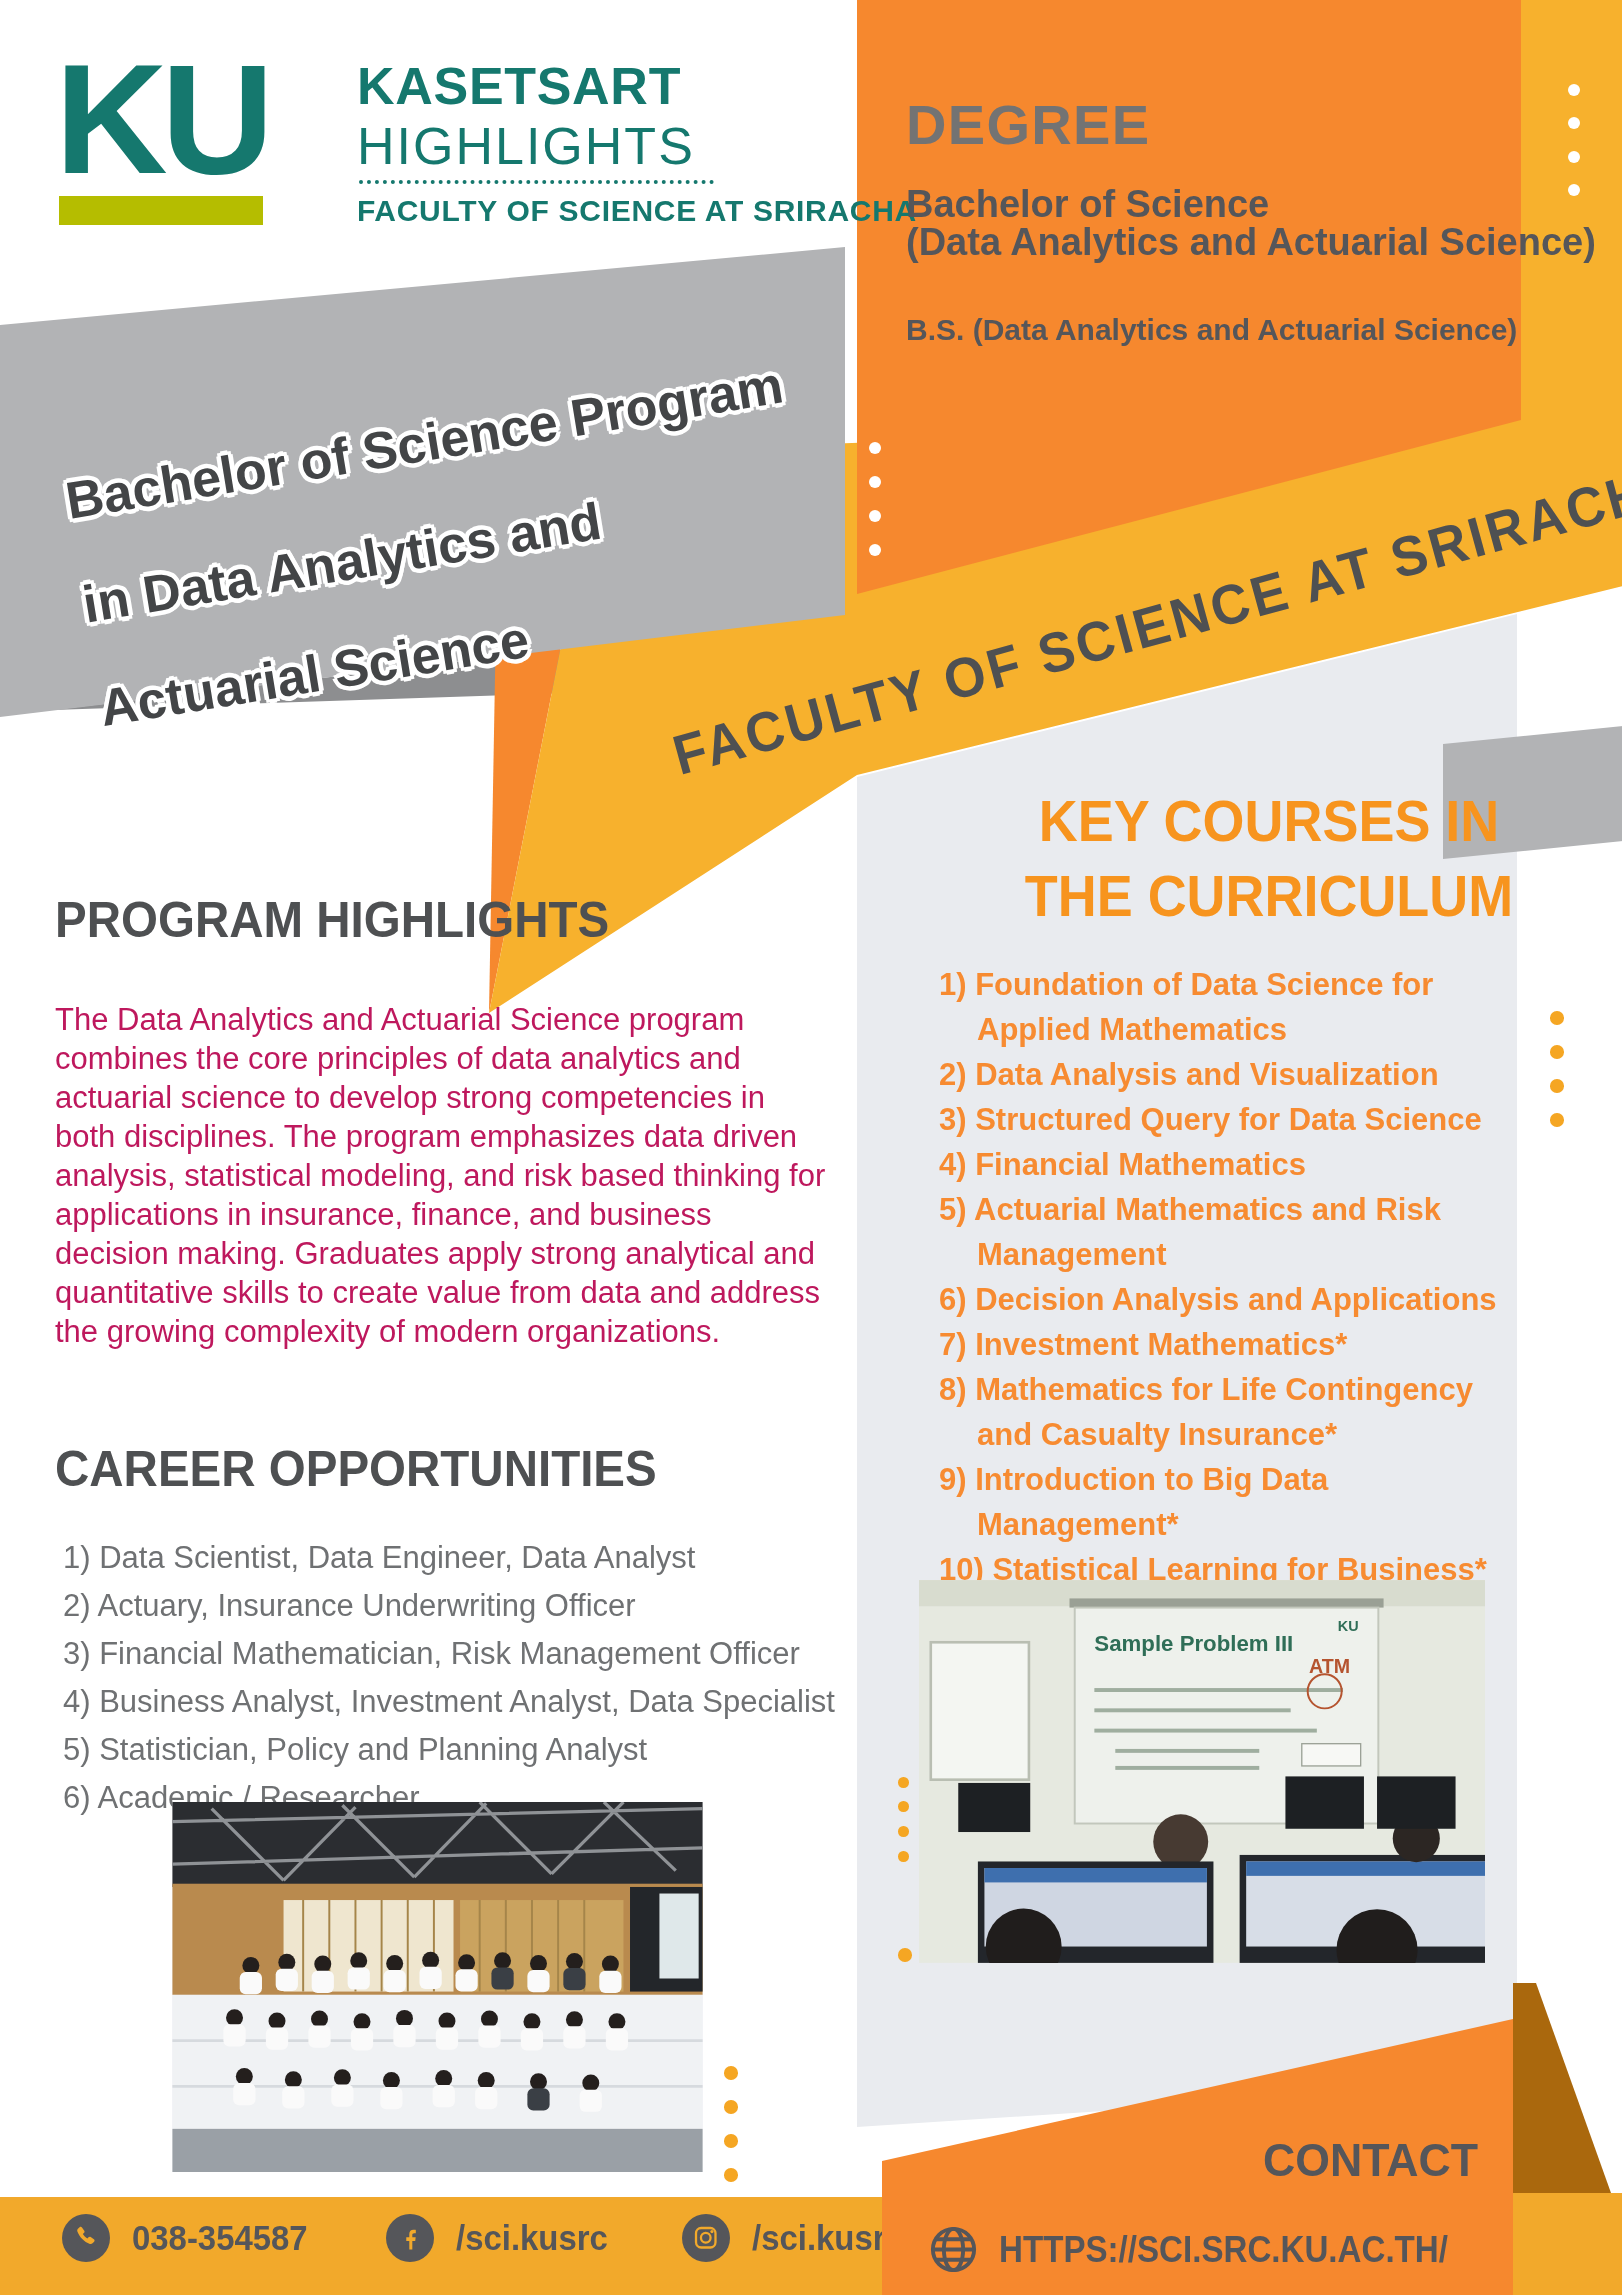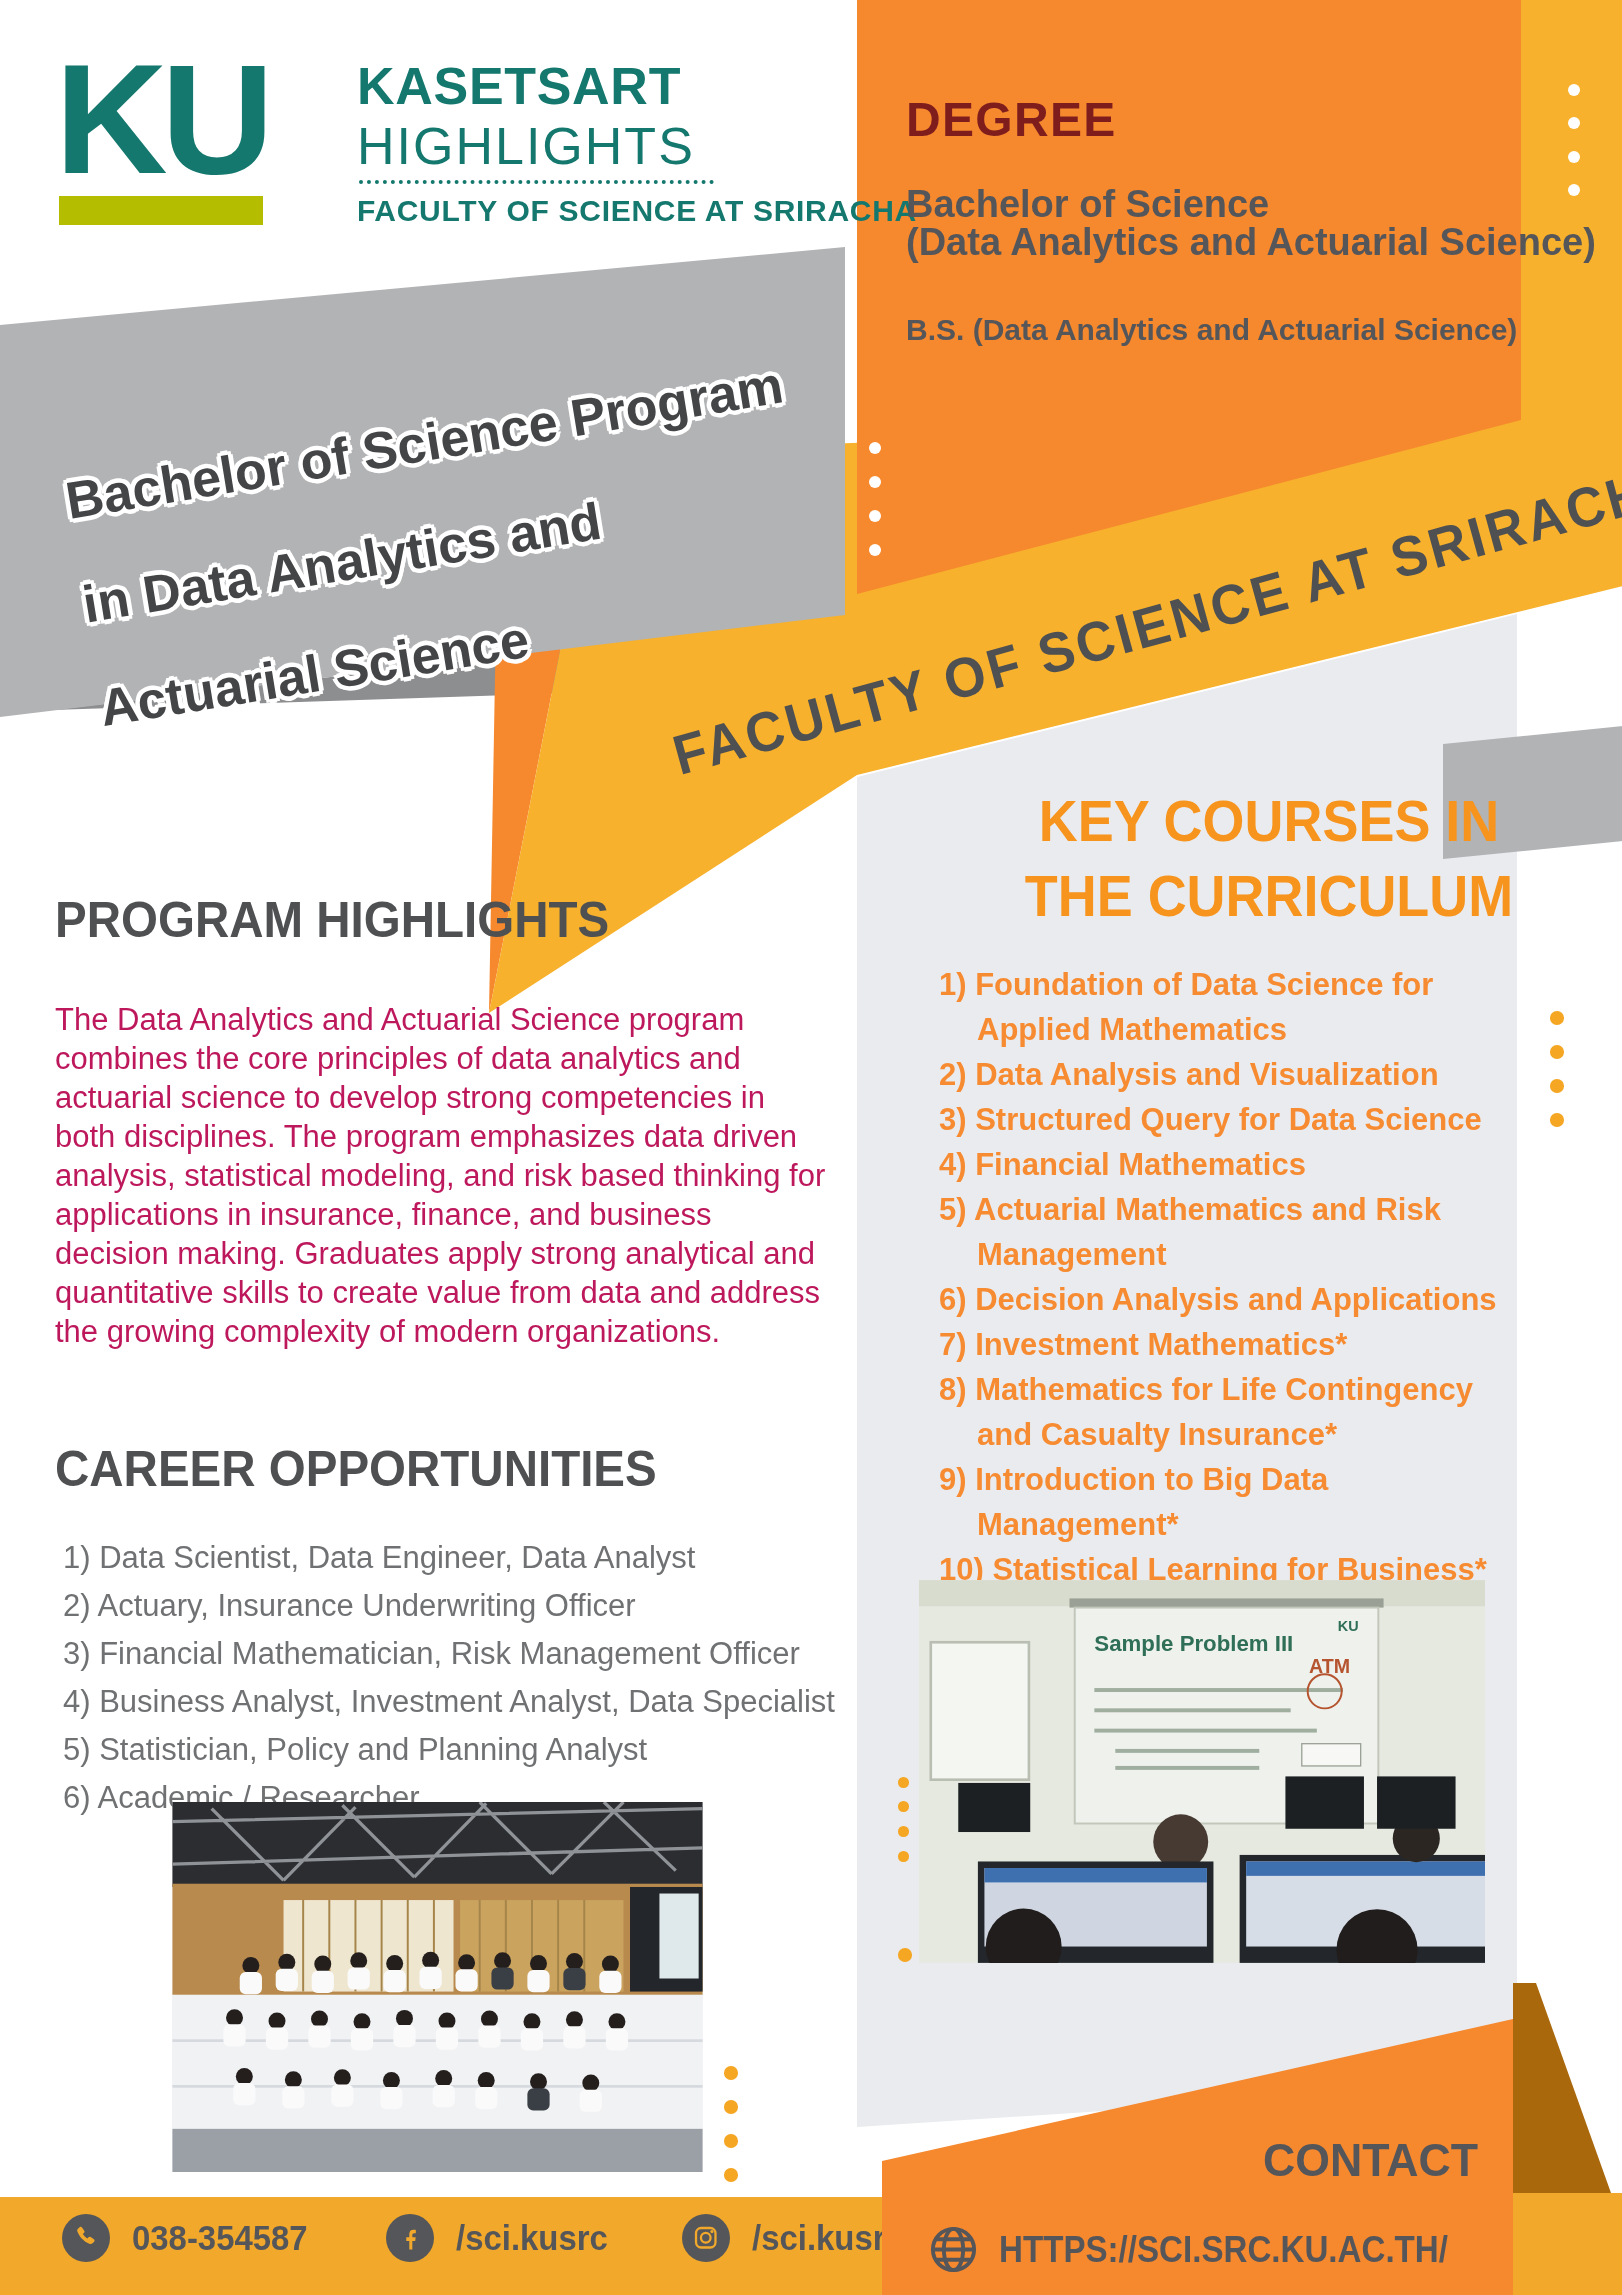--- a/index.html
+++ b/index.html
@@ -27,21 +27,21 @@
   .dotline{left:359px;top:154px;width:355px;height:26px;border-bottom:4.6px dotted #15786e;}
   .lg3{left:357px;top:194px;font-size:30px;font-weight:bold;color:#15786e;letter-spacing:0.7px;}
   
   .banner-text{left:58px;top:450px;width:916px;transform:rotate(-9.3deg);transform-origin:0 0;
     font-size:52px;font-weight:bold;color:#434547;line-height:105px;
     text-shadow:4.6px 0 0 #fff,-4.6px 0 0 #fff,0 4.6px 0 #fff,0 -4.6px 0 #fff,3.3px 3.3px 0 #fff,-3.3px 3.3px 0 #fff,3.3px -3.3px 0 #fff,-3.3px -3.3px 0 #fff;}
   
   .ribbon-text{left:666px;top:725px;width:1021px;transform:rotate(-15.3deg) scaleX(.95);transform-origin:0 0;
     font-size:56px;font-weight:bold;color:#4e5052;letter-spacing:3.3px;white-space:nowrap;}
   
-  .degree-title{left:906px;top:92px;font-size:48px;font-weight:800;color:#7f1d1d;letter-spacing:1.3px;}
+  .degree-title{left:906px;top:92px;font-size:56px;font-weight:800;color:#737373;letter-spacing:1.3px;}
   .degree-p1{left:906px;top:185px;font-size:38px;font-weight:bold;color:#55565a;line-height:38px;}
   .degree-p2{left:906px;top:313px;font-size:30px;font-weight:bold;color:#55565a;}
   
   .sec-title{font-size:50px;font-weight:800;color:#4e5052;letter-spacing:0;transform:scaleX(.95);transform-origin:0 0;white-space:nowrap;}
   .ph-title{left:55px;top:891px;}
   .ph-body{left:55px;top:1000px;width:772px;font-size:31px;line-height:39px;color:#be185d;}
   .career-title{left:55px;top:1440px;}
   .career-list{left:55px;top:1530px;width:838px;font-size:31px;line-height:40px;color:#6f7173;}
   .career-list div{margin:8px;}
   

